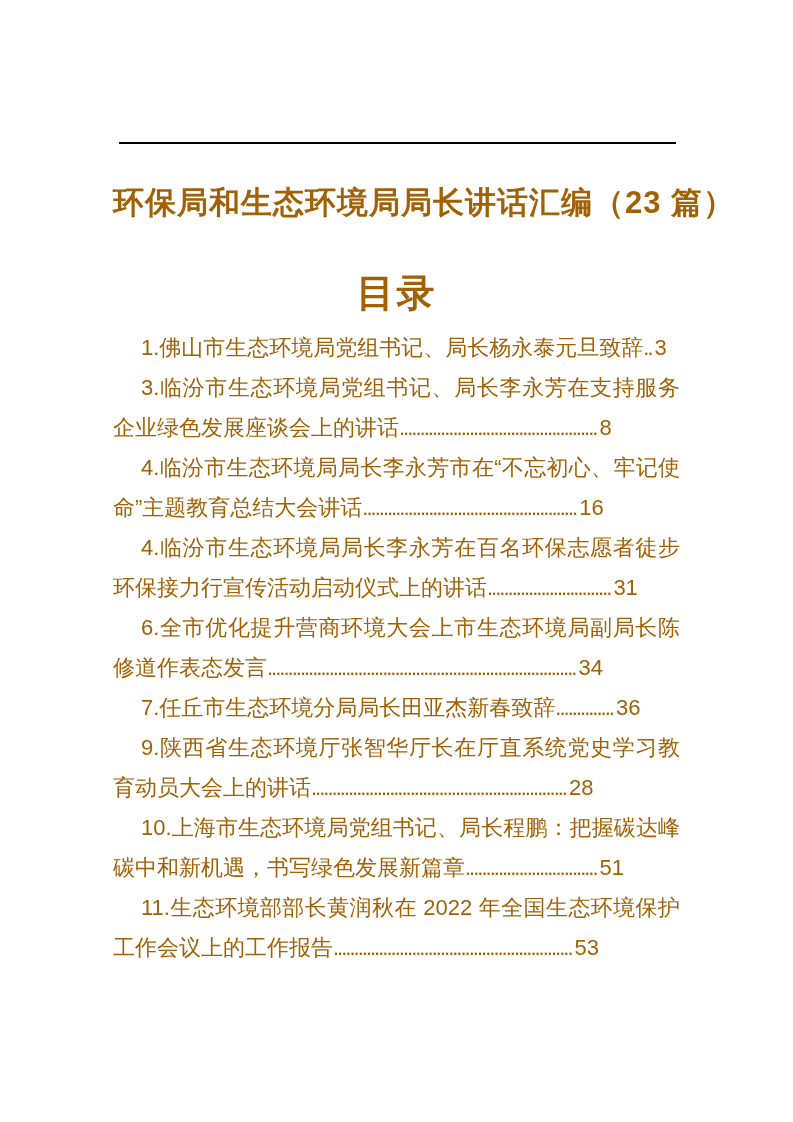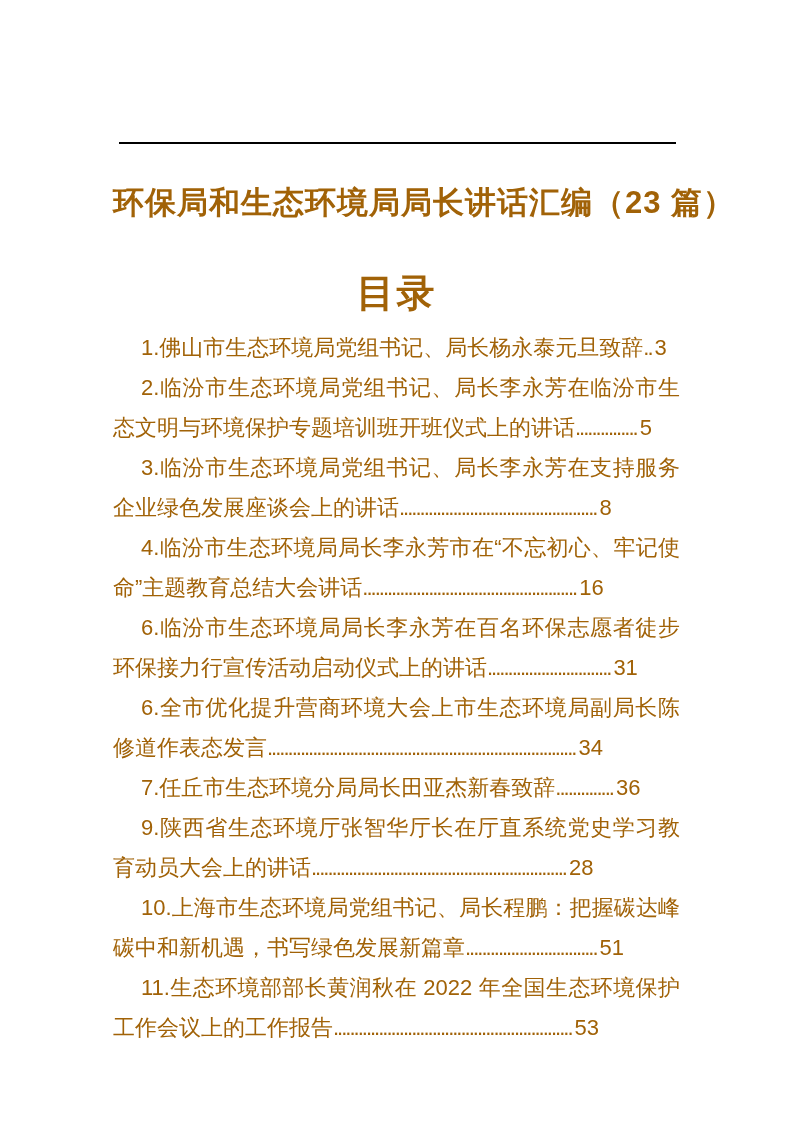--- a/index.html
+++ b/index.html
@@ -70,34 +70,31 @@
 <div class="page" style="background: rgb(255, 255, 255); color: #a16207; margin-top: 48px;">
   <div class="header-rule" style="background: rgb(0, 0, 0);"></div>
   <div class="content">
     <h1 class="doc-title">环保局和生态环境局局长讲话汇编（23 篇）</h1>
     <h2 class="toc-heading">目录</h2>
     <div class="toc" id="toc-list">
   <p class="toc-entry">
     <span class="t">1.佛山市生态环境局党组书记、局长杨永泰元旦致辞</span><span class="leader">..</span><span class="pg">3</span>
   </p>
 
-  <p class="toc-entry">
-    <span class="t">2.临汾市生态环境局党组书记、局长李永芳在临汾市生态文明与环境保护专题培训班开班仪式上的讲话</span><span class="leader">...............</span><span class="pg">5</span>
-  </p>
 
   <p class="toc-entry">
     <span class="t">3.临汾市生态环境局党组书记、局长李永芳在支持服务企业绿色发展座谈会上的讲话</span><span class="leader">................................................</span><span class="pg">8</span>
   </p>
 
   <p class="toc-entry">
     <span class="t">4.临汾市生态环境局局长李永芳市在“不忘初心、牢记使命”主题教育总结大会讲话</span><span class="leader">....................................................</span><span class="pg">16</span>
   </p>
 
   <p class="toc-entry">
-    <span class="t">6.临汾市生态环境局局长李永芳在百名环保志愿者徒步环保接力行宣传活动启动仪式上的讲话</span><span class="leader">..............................</span><span class="pg">31</span>
+    <span class="t">4.临汾市生态环境局局长李永芳在百名环保志愿者徒步环保接力行宣传活动启动仪式上的讲话</span><span class="leader">..............................</span><span class="pg">31</span>
   </p>
 
   <p class="toc-entry">
     <span class="t">6.全市优化提升营商环境大会上市生态环境局副局长陈修道作表态发言</span><span class="leader">...........................................................................</span><span class="pg">34</span>
   </p>
 
   <p class="toc-entry">
     <span class="t">7.任丘市生态环境分局局长田亚杰新春致辞</span><span class="leader">..............</span><span class="pg">36</span>
   </p>
 

